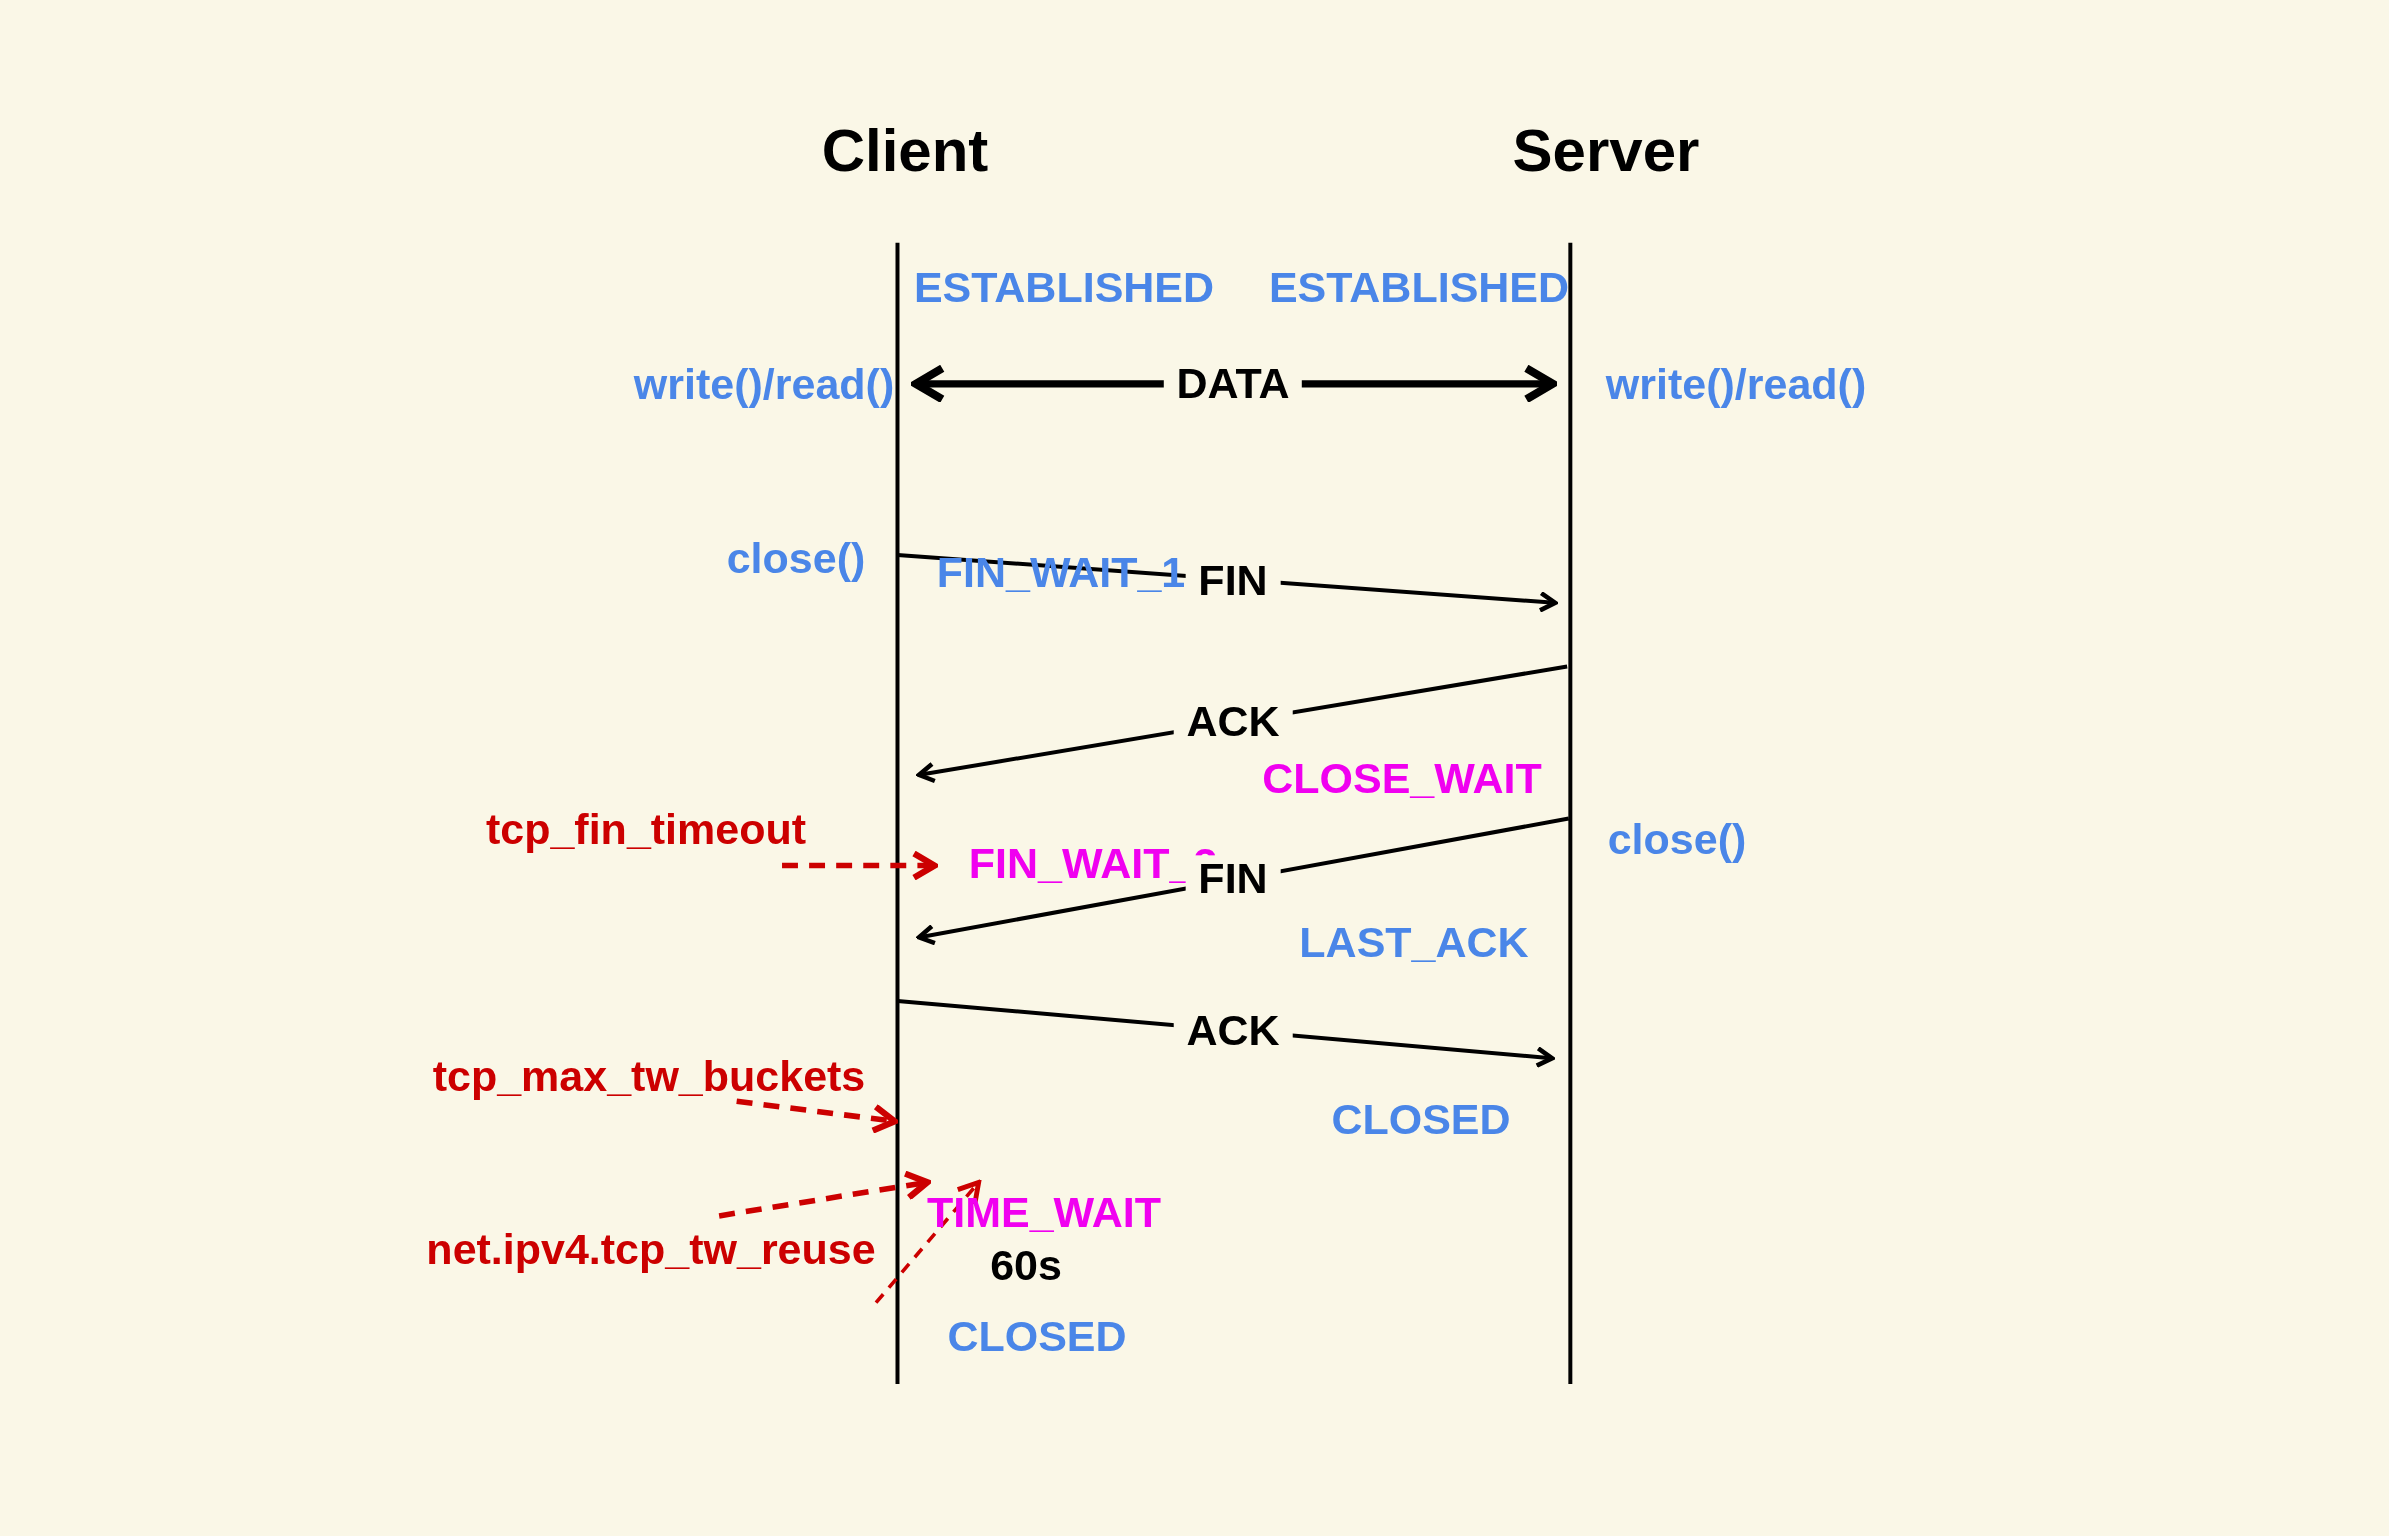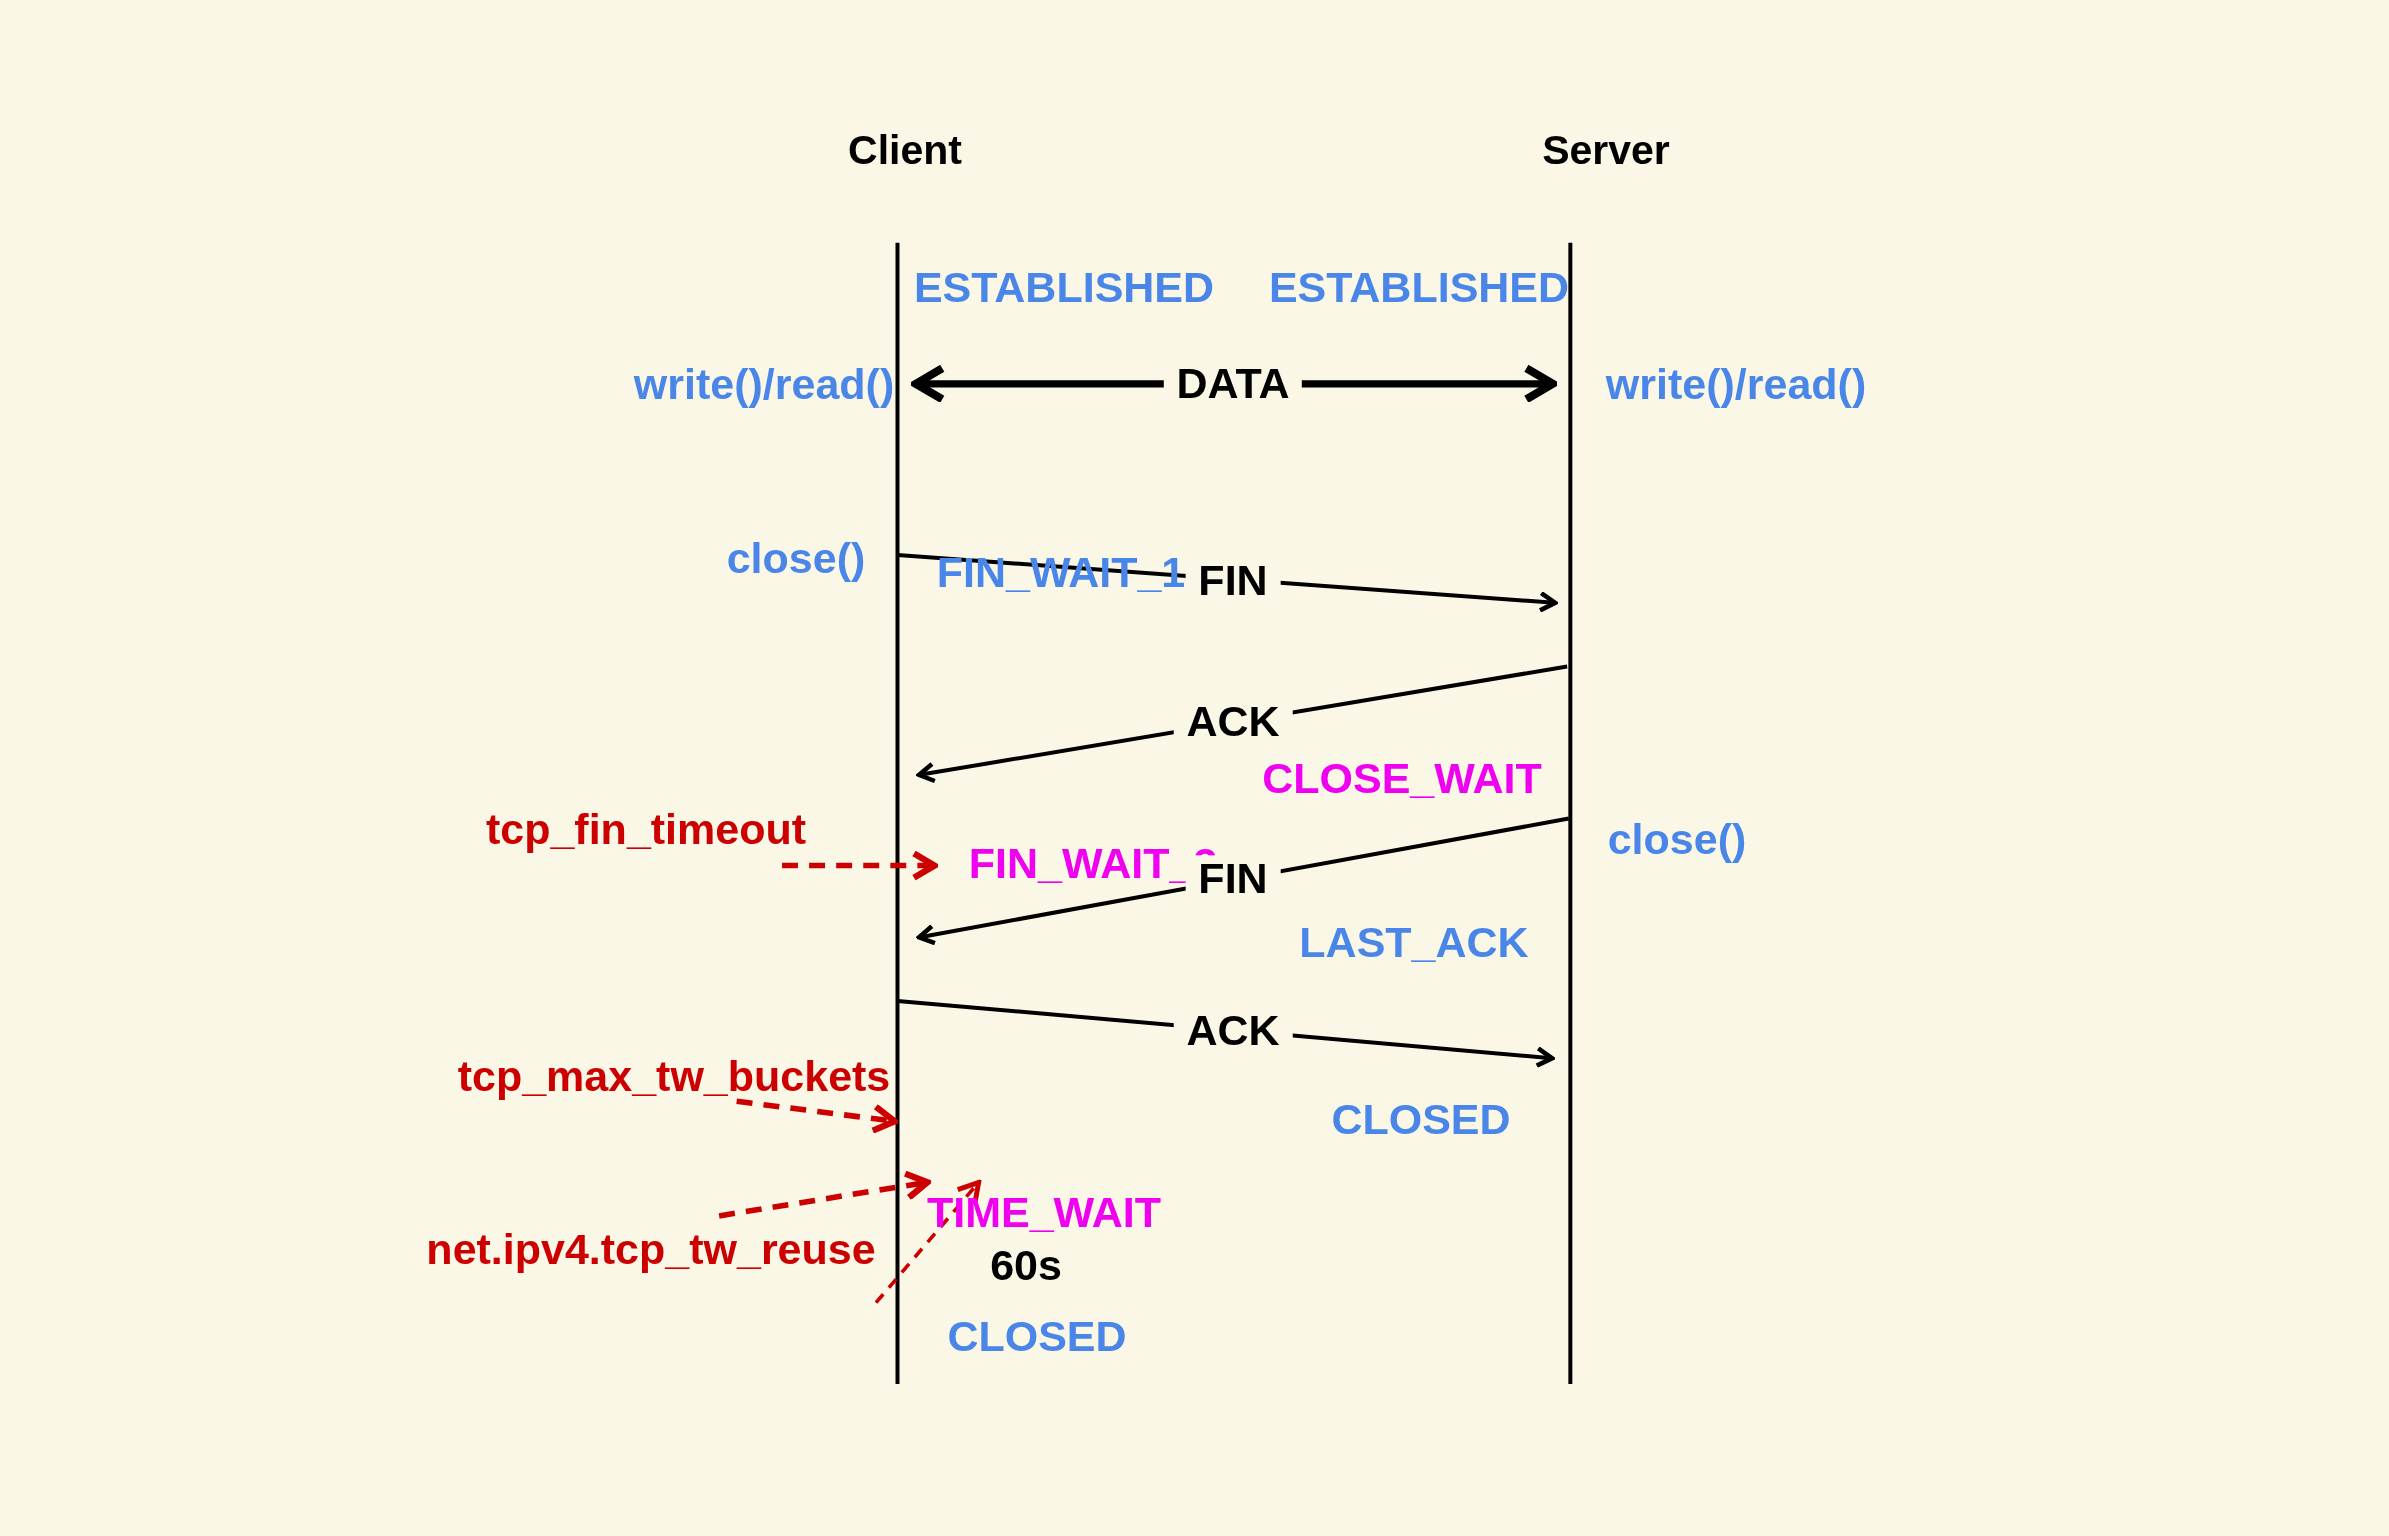--- a/index.html
+++ b/index.html
@@ -24,21 +24,21 @@
   .dash{stroke:var(--tunable-red);stroke-width:7;stroke-dasharray:20 14;fill:none;}
   .dash-thin{stroke:var(--tunable-red);stroke-width:4.5;stroke-dasharray:14 11;fill:none;}
   .mk-black{stroke:var(--line-black);fill:none;stroke-dasharray:none;}
   .mk-red{stroke:var(--tunable-red);fill:none;stroke-dasharray:none;}
 
   .lbl{
     position:absolute;transform:translate(-50%,-50%);
     font-weight:bold;font-size:43px;line-height:1.1;
     white-space:nowrap;letter-spacing:0px;
   }
-  .title{font-size:41px;color:var(--line-black);}
+  .title{font-size:60px;color:var(--line-black);}
   .blue{color:var(--state-blue);}
   .magenta{color:var(--state-magenta);}
   .red{color:var(--tunable-red);}
   .black{color:var(--line-black);}
   .on-line{background:var(--background);padding:0 12.7px;}
 </style>
 </head>
 <body>
 
 <div class="stage">
@@ -94,21 +94,21 @@
 
   <div class="lbl red" style="left:646px;top:830px;">tcp_fin_timeout</div>
   <div class="lbl magenta" style="left:1093px;top:864px;">FIN_WAIT_2</div>
   <div class="lbl blue" style="left:1677px;top:840px;">close()</div>
 
   <div class="lbl black on-line" style="left:1233px;top:879px;">FIN</div>
   <div class="lbl blue" style="left:1414px;top:943px;">LAST_ACK</div>
 
   <div class="lbl black on-line" style="left:1233px;top:1031px;">ACK</div>
 
-  <div class="lbl red" style="left:674px;top:1077px;text-align:center;">tcp_max_tw_buckets</div>
+  <div class="lbl red" style="left:649px;top:1077px;text-align:center;">tcp_max_tw_buckets</div>
   <div class="lbl blue" style="left:1421px;top:1120px;">CLOSED</div>
   <div class="lbl magenta" style="left:1044px;top:1213px;">TIME_WAIT</div>
 
   <div class="lbl red" style="left:651px;top:1250px;">net.ipv4.tcp_tw_reuse</div>
   <div class="lbl black" style="left:1026px;top:1266px;">60s</div>
   <div class="lbl blue" style="left:1037px;top:1337px;">CLOSED</div>
 
 </div>
 
 

